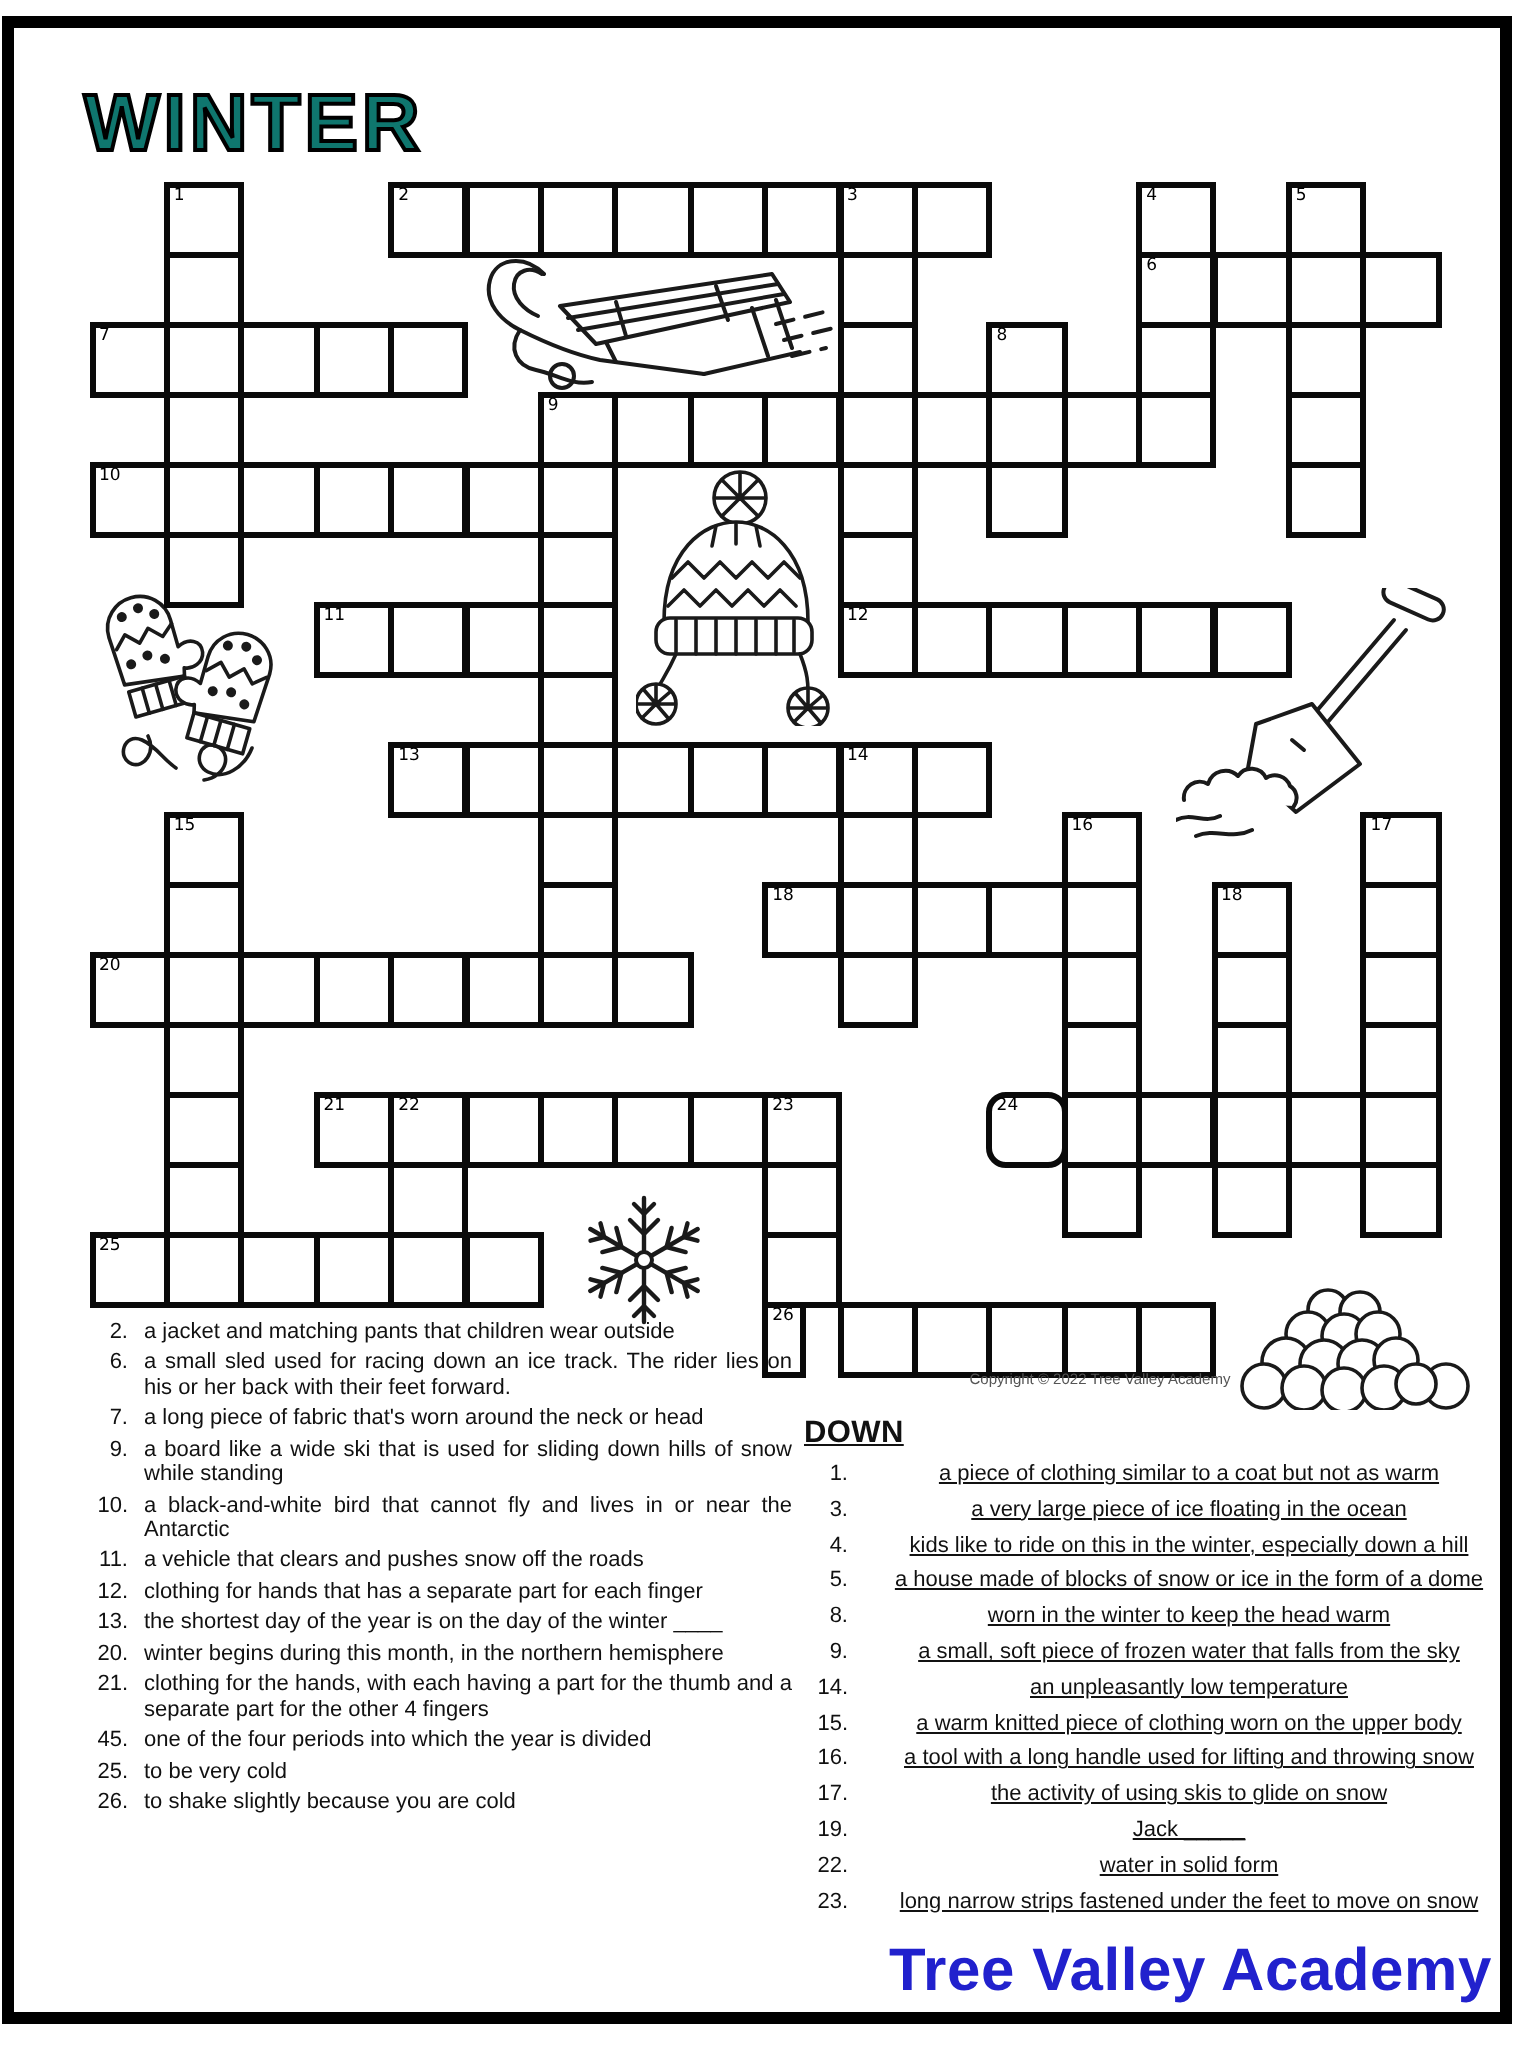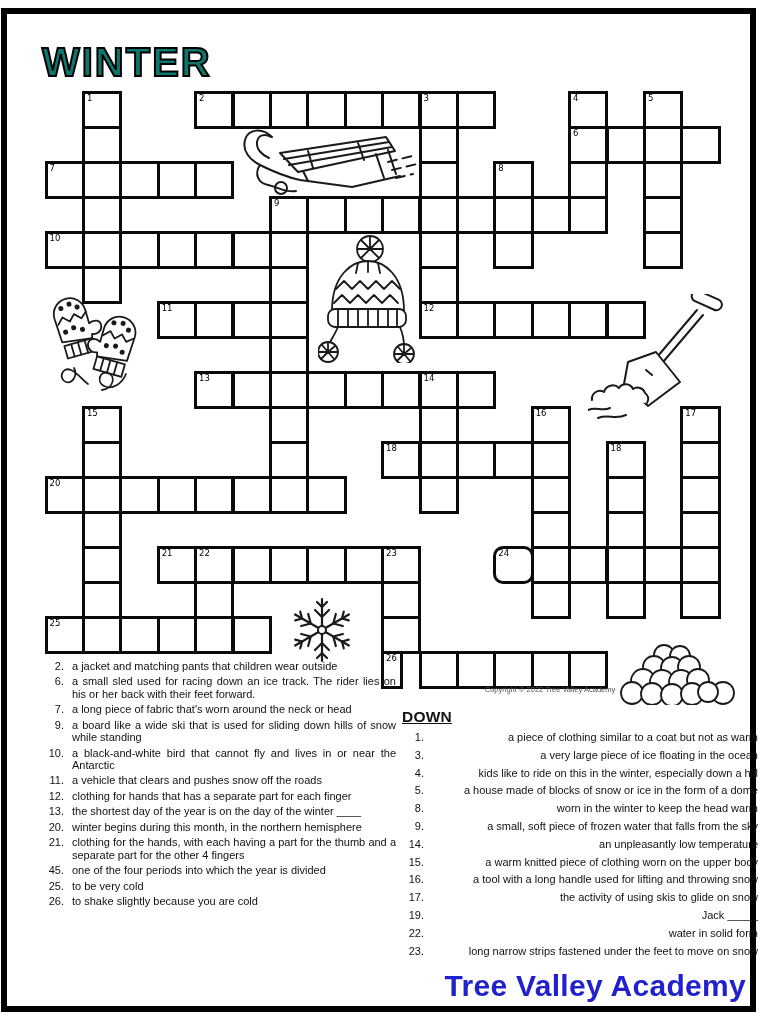--- a/index.html
+++ b/index.html
@@ -16,21 +16,21 @@
           font-family:"DejaVu Sans",sans-serif;color:#000;}
   .illus{position:absolute;z-index:1;}
   .clues{position:absolute;z-index:4;}
   .clues h2{margin:0 0 5px 0;font-size:15.5px;font-weight:bold;text-decoration:underline;
             letter-spacing:0.2px;}
   .clue{display:flex;margin-bottom:3.2px;font-size:11px;line-height:12.3px;}
   .down-sec .clue{margin-bottom:5.8px;line-height:12px;}
   .cnum{flex:0 0 20px;text-align:right;margin-right:8px;white-space:nowrap;}
   .down-sec .cnum{flex:0 0 22px;margin-right:7px;}
   .ctext{flex:1;text-align:justify;}
-  .down-sec .ctext{text-align:right;}
+  .down-sec .ctext{text-align:center;text-decoration:underline;}
   .across-sec{left:44px;top:660px;width:352px;}
   .down-sec{left:402px;top:708px;width:356px;}
   .copyright{position:absolute;left:452px;top:685px;width:196px;text-align:center;
              font-size:7.5px;color:#555;z-index:4;}
   .brand{position:absolute;right:22px;top:969px;font-size:30px;font-weight:bold;
          letter-spacing:0.3px;z-index:4;}
   svg{display:block;}
 </style>
 </head>
 <body>

